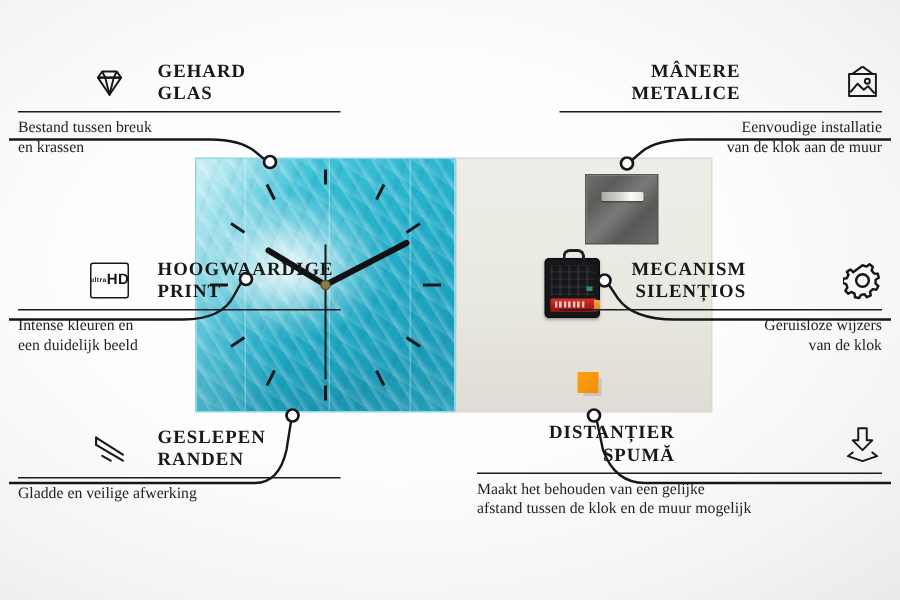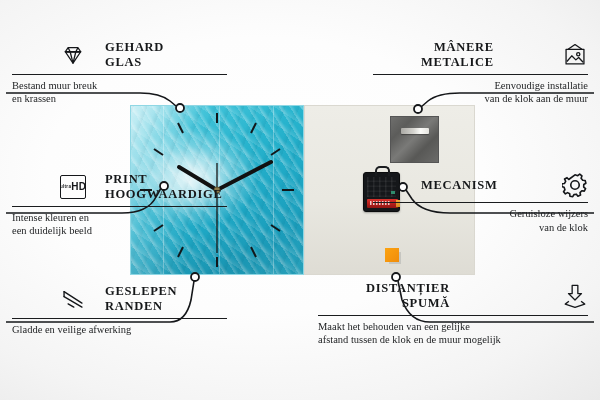--- a/index.html
+++ b/index.html
@@ -249,34 +249,34 @@
           <path d="M6.5 12 L25.5 12"></path>
         </g>
       </svg>
       <div class="co-title">
         <div>GEHARD</div>
         <div>GLAS</div>
       </div>
     </div>
     <div class="co-rule"></div>
     <div class="co-desc">
-      <div>Bestand muur breuk</div>
+      <div>Bestand tussen breuk</div>
       <div>en krassen</div>
     </div>
   </div>
 
   <div class="callout left" style="left:12px; top:172px">
     <div class="co-head">
       <div class="hd-badge">
         <span class="hd-ultra">ultra</span>
         <span class="hd-hd">HD</span>
       </div>
       <div class="co-title">
+        <div>HOOGWAARDIGE</div>
         <div>PRINT</div>
-        <div>HOOGWAARDIGE</div>
       </div>
     </div>
     <div class="co-rule"></div>
     <div class="co-desc">
       <div>Intense kleuren en</div>
       <div>een duidelijk beeld</div>
     </div>
   </div>
 
   <div class="callout left" style="left:12px; top:284px">
@@ -325,20 +325,21 @@
   <div class="callout right" style="left:373px; top:172px">
     <div class="co-head">
       <svg class="co-icon" viewBox="0 0 32 32">
         <g fill="none" stroke="#15171a" stroke-width="2" stroke-linejoin="round">
           <path d="M16 3.5 l3.4 1.1 2.4-2.0 2.7 2.3 -1.0 2.9 2.0 2.4 3.0 .2 .9 3.4 -2.6 1.6 -.1 3.1 2.3 2.0 -1.6 3.1 -3.0 -.5 -2.2 2.2 .6 3.0 -3.2 1.4 -1.9-2.4 -3.0 .5 -1.5 2.6 -3.4-.6 -.3-3.0 -2.7-1.4 -2.6 1.5 -2.3-2.6 1.7-2.5 -1.0-2.9 -2.9-1.0 .4-3.4 3.0-.4 1.4-2.7 -1.3-2.7 3.0-1.7 2.1 2.2 z"></path>
           <circle cx="16" cy="16" r="5.2"></circle>
         </g>
       </svg>
       <div class="co-title">
         <div>MECANISM</div>
+        <div>SILENȚIOS</div>
       </div>
     </div>
     <div class="co-rule"></div>
     <div class="co-desc">
       <div>Geruisloze wijzers</div>
       <div>van de klok</div>
     </div>
   </div>
 
   <div class="callout right" style="left:318px; top:281px; width:270px">

